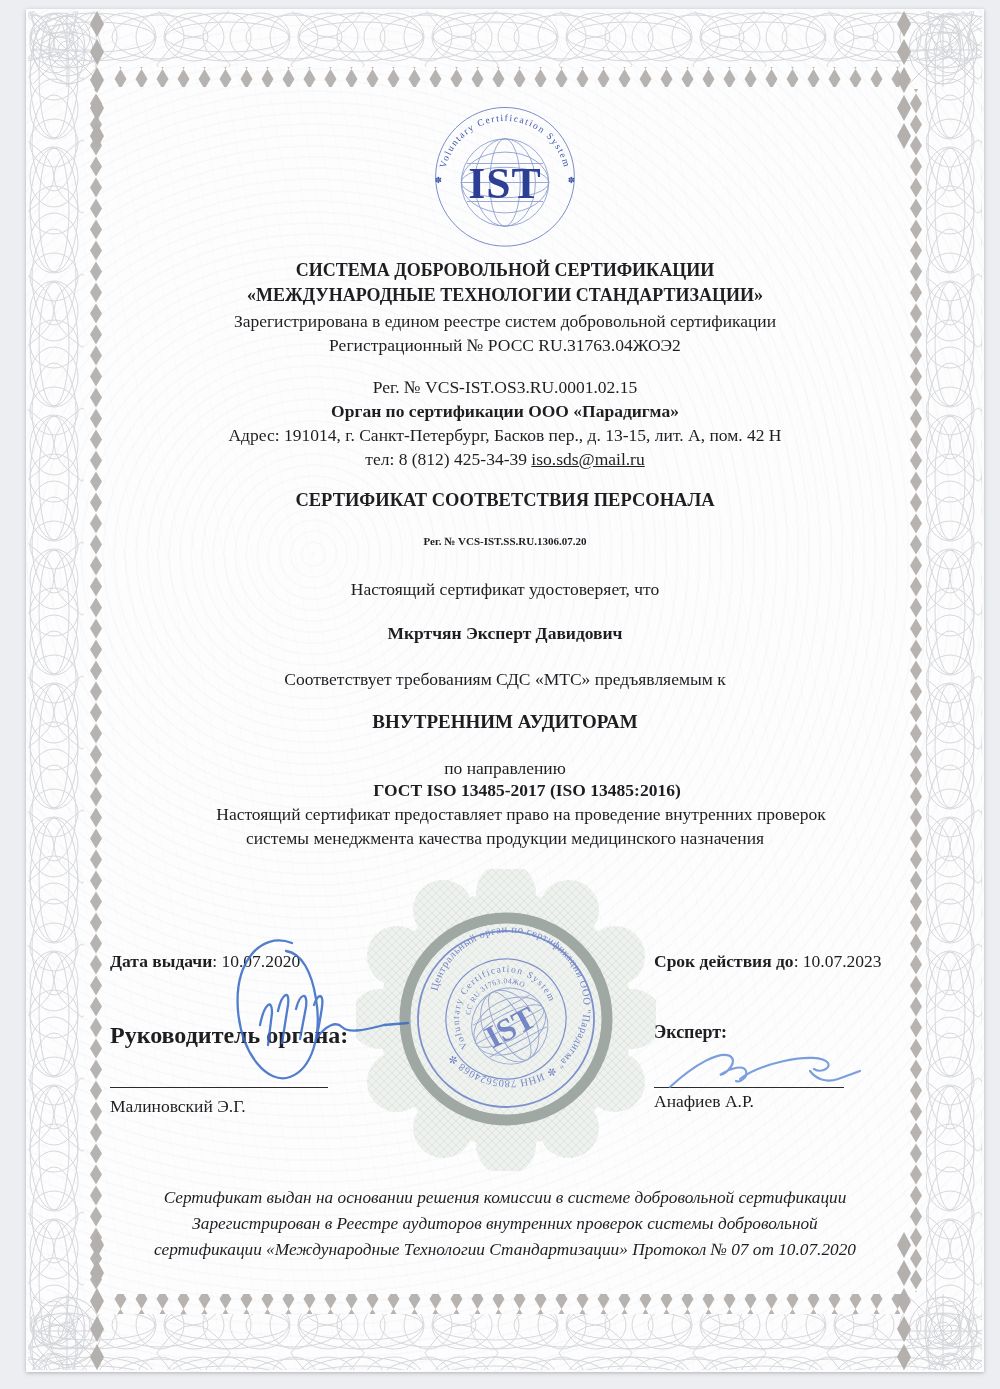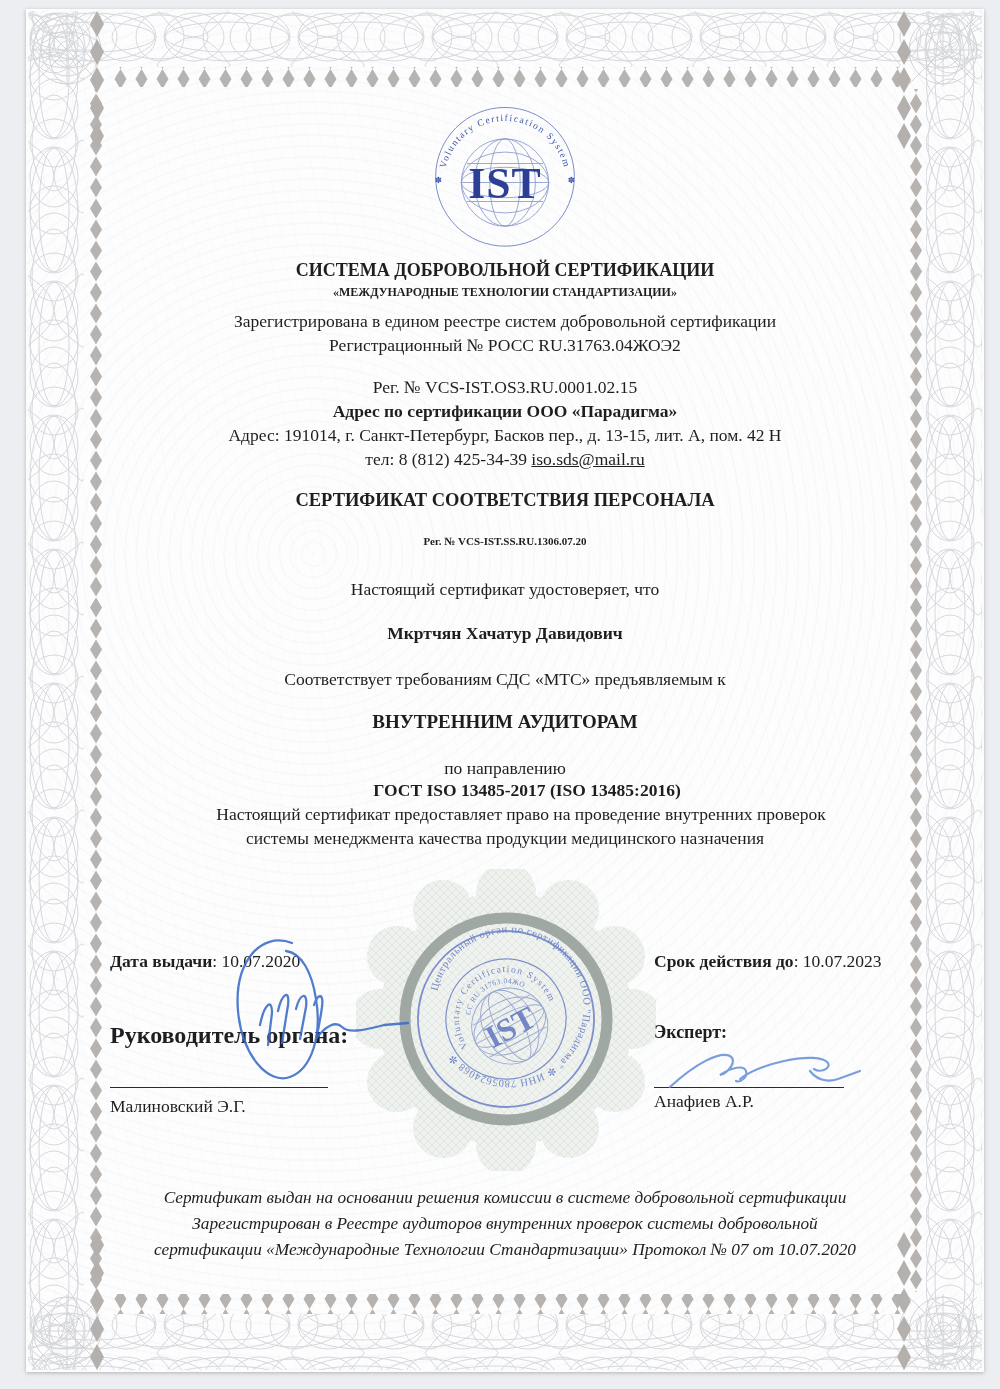--- a/index.html
+++ b/index.html
@@ -195,36 +195,36 @@
             <ellipse cx="80" cy="90" rx="46" ry="16"></ellipse>
           <ellipse cx="80" cy="90" rx="32" ry="46"></ellipse>
             <ellipse cx="80" cy="90" rx="16" ry="46"></ellipse>
           <path d="M34,90 H126 M40,70 H120 M40,110 H120"></path>
         </g>
         <text x="80" y="106" text-anchor="middle" font-size="46" font-weight="bold" fill="#2d3f94" letter-spacing="1" font-family="Liberation Serif, serif">IST</text>
       </svg>
     </div>
 
     <div class="cline b" style="top:251px;font-size:18px;">СИСТЕМА ДОБРОВОЛЬНОЙ СЕРТИФИКАЦИИ</div>
-    <div class="cline b" style="top:276px;font-size:12px;">«МЕЖДУНАРОДНЫЕ ТЕХНОЛОГИИ СТАНДАРТИЗАЦИИ»</div>
+    <div class="cline b" style="top:276px;font-size:18px;">«МЕЖДУНАРОДНЫЕ ТЕХНОЛОГИИ СТАНДАРТИЗАЦИИ»</div>
     <div class="cline fs17" style="top:302px;">Зарегистрирована в едином реестре систем добровольной сертификации</div>
     <div class="cline fs17" style="top:326px;">Регистрационный № РОСС RU.31763.04ЖОЭ2</div>
 
     <div class="cline fs17" style="top:368px;">Рег. № VCS-IST.OS3.RU.0001.02.15</div>
-    <div class="cline b fs17" style="top:392px;">Адрес по сертификации ООО «Парадигма»</div>
+    <div class="cline b fs17" style="top:392px;">Орган по сертификации ООО «Парадигма»</div>
     <div class="cline fs17" style="top:416px;">Адрес: 191014, г. Санкт-Петербург, Басков пер., д. 13-15, лит. А, пом. 42 Н</div>
     <div class="cline fs17" style="top:440px;">
       <span>тел: 8 (812) 425-34-39</span>
       <span class="email">iso.sds@mail.ru</span>
     </div>
 
     <div class="cline b" style="top:481px;font-size:18.5px;">СЕРТИФИКАТ СООТВЕТСТВИЯ ПЕРСОНАЛА</div>
     <div class="cline b" style="top:526px;font-size:11px;">Рег. № VCS-IST.SS.RU.1306.07.20</div>
     <div class="cline fs17" style="top:570px;">Настоящий сертификат удостоверяет, что</div>
-    <div class="cline b fs17" style="top:614px;">Мкртчян Хачатур Давидович</div>
+    <div class="cline b fs17" style="top:614px;">Мкртчян Эксперт Давидович</div>
     <div class="cline fs17" style="top:660px;">Соответствует требованиям СДС «МТС» предъявляемым к</div>
     <div class="cline b" style="top:702px;font-size:19px;">ВНУТРЕННИМ АУДИТОРАМ</div>
     <div class="cline fs17" style="top:749px;">по направлению</div>
     <div class="cline b fs17" style="top:771px;margin-left:44px;">ГОСТ ISO 13485-2017 (ISO 13485:2016)</div>
     <div class="cline fs17" style="top:795px;padding-left:32px;">Настоящий сертификат предоставляет право на проведение внутренних проверок</div>
     <div class="cline fs17" style="top:819px;">системы менеджмента качества продукции медицинского назначения</div>
 
     <div class="sigblock" style="left:84px;top:942px;">
       <span class="b">Дата выдачи</span><span class="dateval">: 10.07.2020</span>
     </div>

